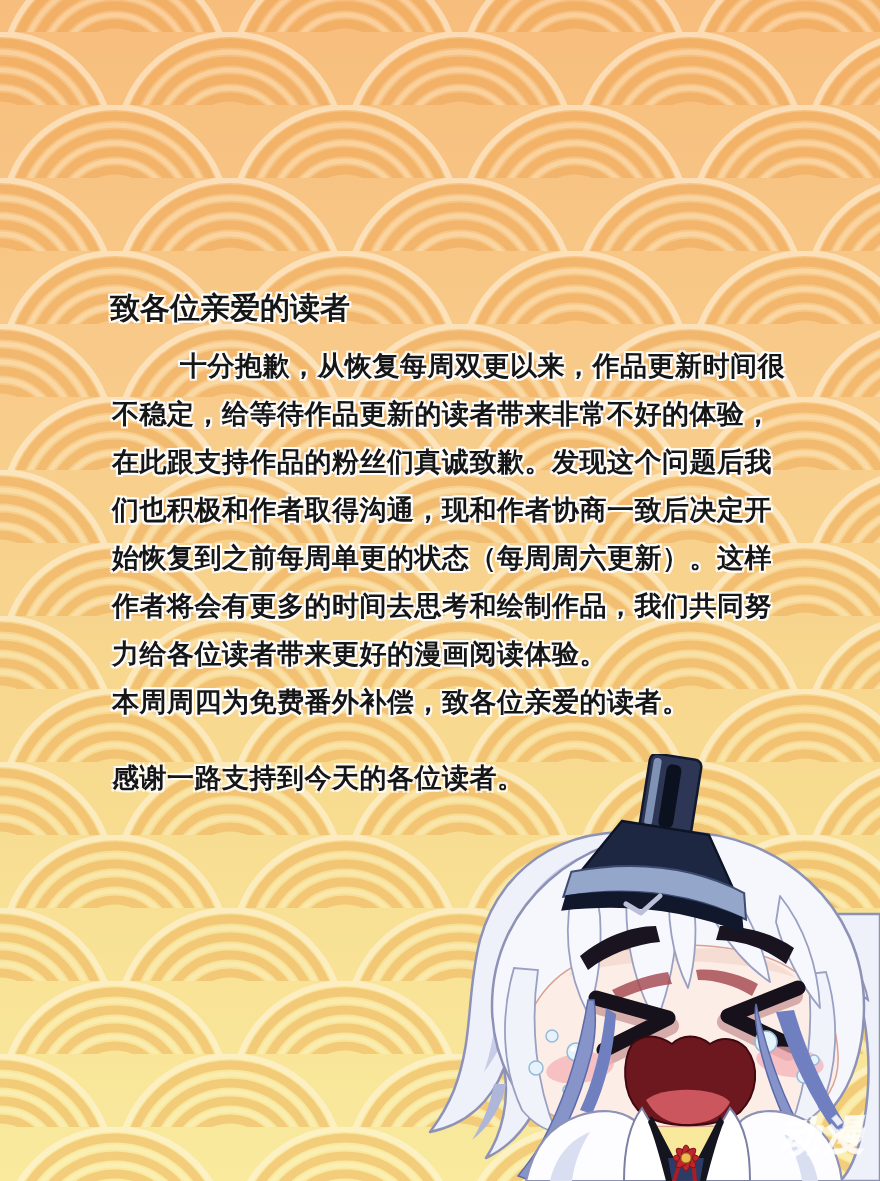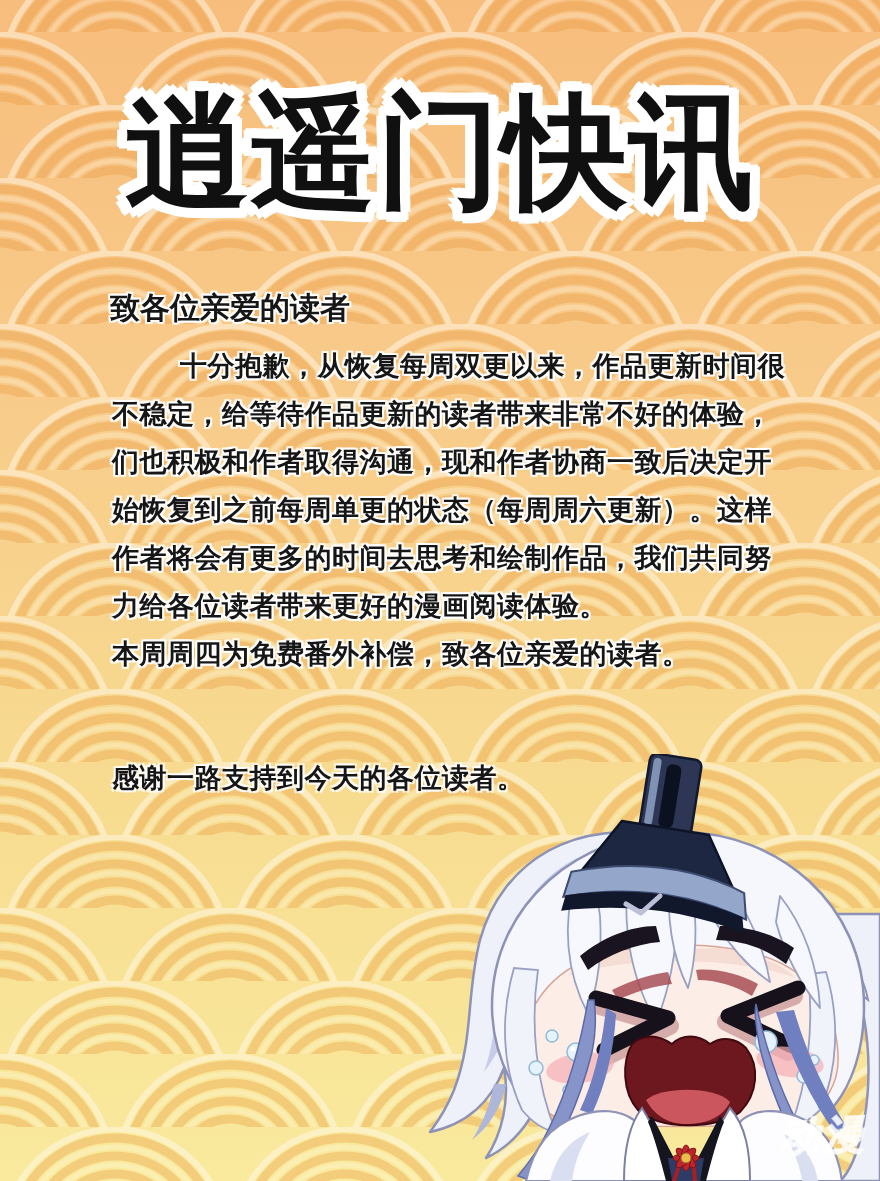--- a/index.html
+++ b/index.html
@@ -104,27 +104,27 @@
           <use xlink:href="#fan" href="#fan" x="-115" y="219"></use>
           <use xlink:href="#fan" href="#fan" x="115" y="219"></use>
           <use xlink:href="#fan" href="#fan" x="345" y="219"></use>
         </g>
       </pattern>
     </defs>
     <rect width="880" height="1181" fill="url(#bgG)"></rect>
     <rect width="880" height="1181" fill="url(#sg)"></rect>
   </svg>
 
-  <div class="title">逍遥门快讯</div>
 
   <div class="greeting">致各位亲爱的读者</div>
 
   <div class="body-block">
     <div class="body-line indent">十分抱歉，从恢复每周双更以来，作品更新时间很</div>
     <div class="body-line">不稳定，给等待作品更新的读者带来非常不好的体验，</div>
+    <div class="body-line">在此跟支持作品的粉丝们真诚致歉。发现这个问题后我</div>
     <div class="body-line">们也积极和作者取得沟通，现和作者协商一致后决定开</div>
     <div class="body-line">始恢复到之前每周单更的状态（每周周六更新）。这样</div>
     <div class="body-line">作者将会有更多的时间去思考和绘制作品，我们共同努</div>
     <div class="body-line">力给各位读者带来更好的漫画阅读体验。</div>
     <div class="body-line">本周周四为免费番外补偿，致各位亲爱的读者。</div>
   </div>
 
   <div class="thanks">感谢一路支持到今天的各位读者。</div>
 
   <div class="credits">

